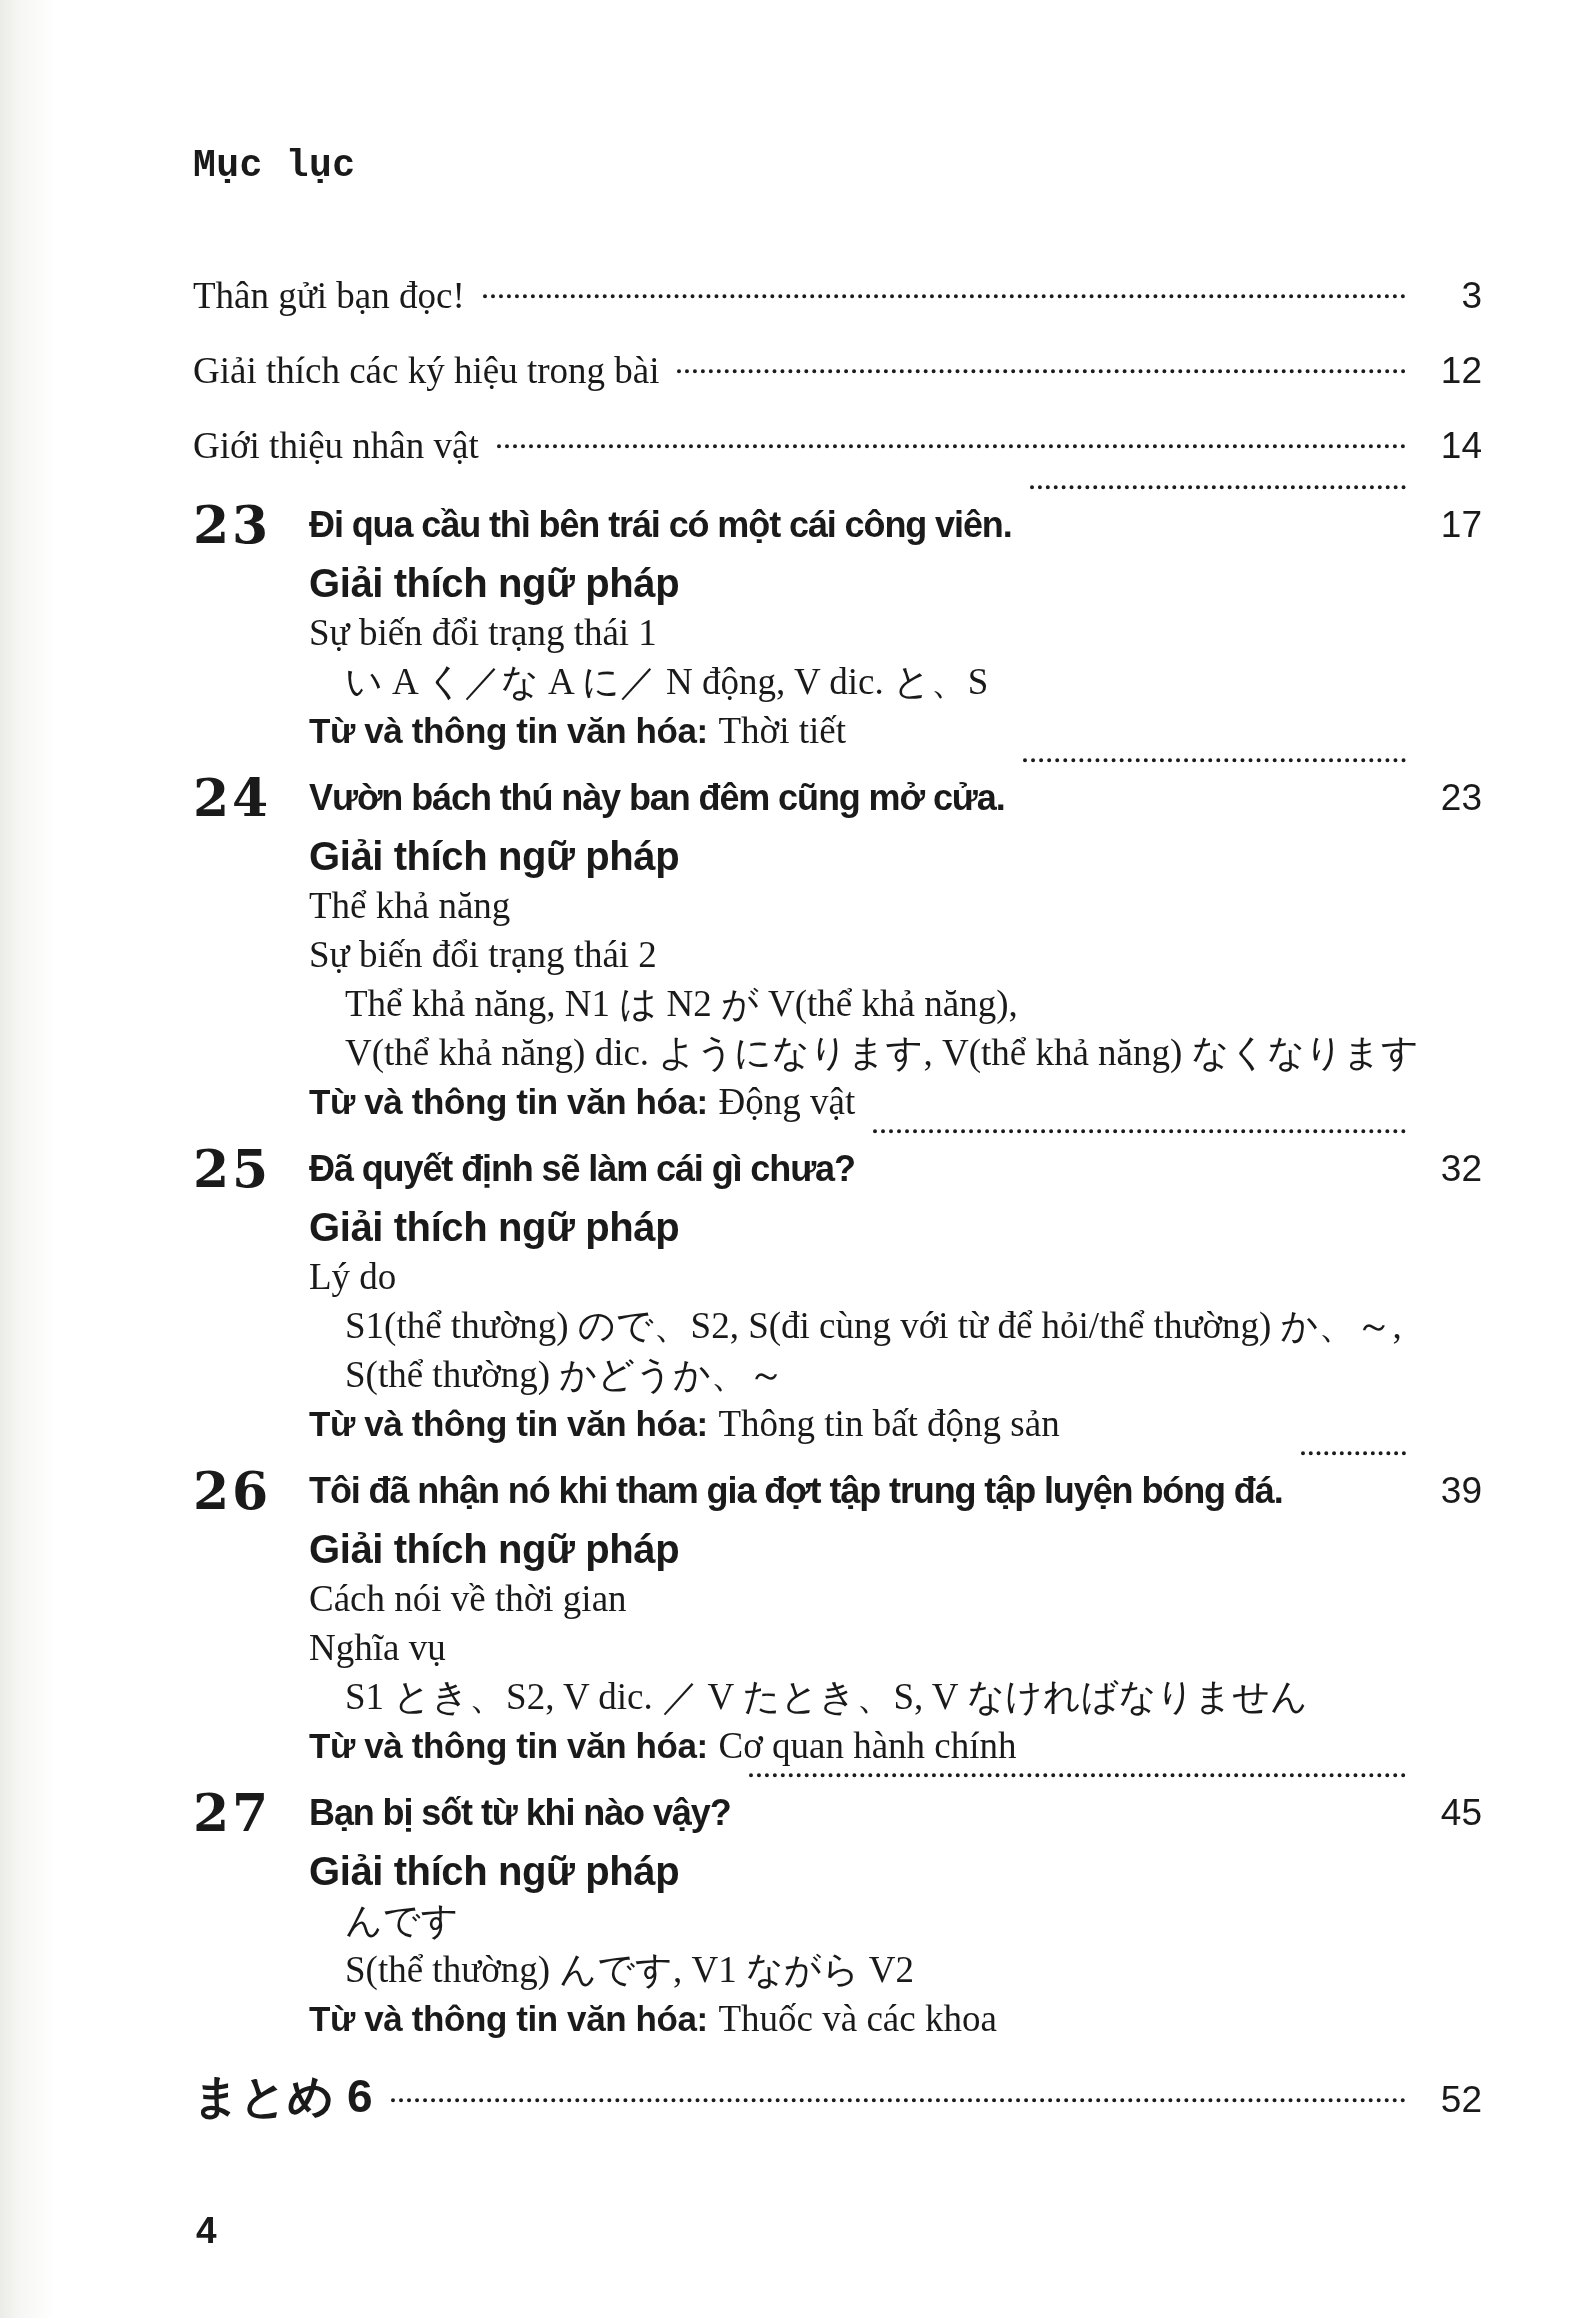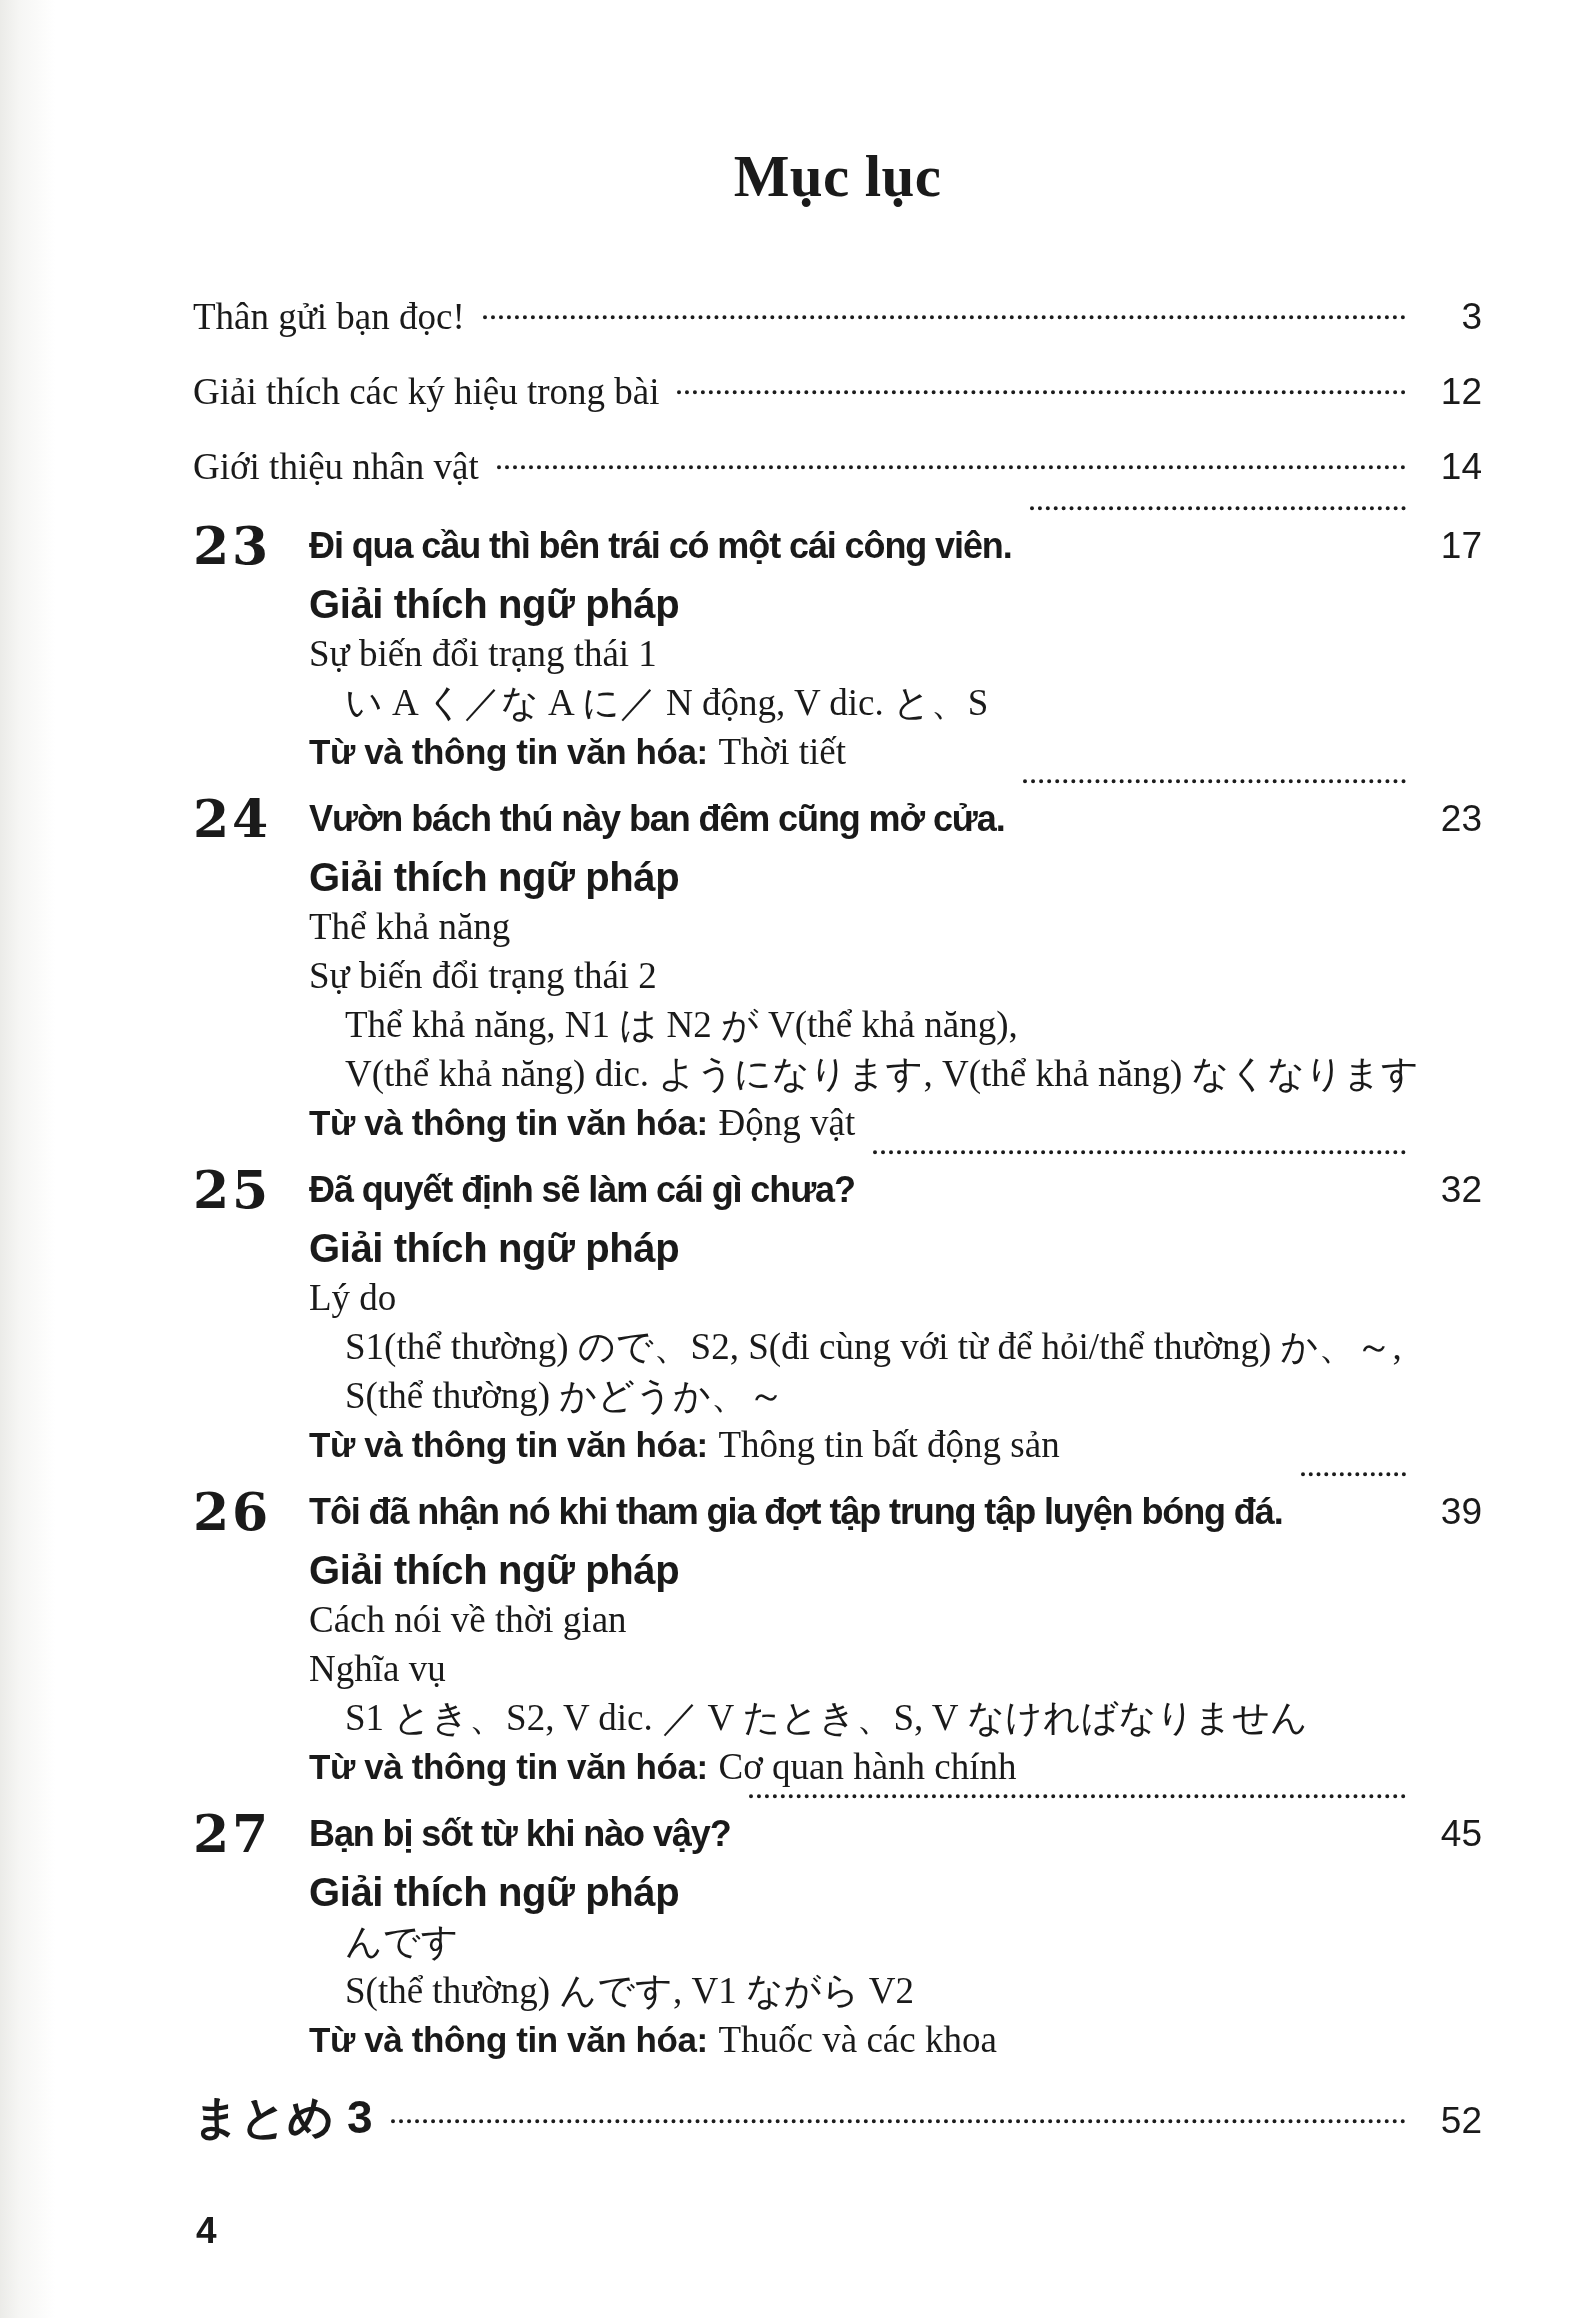--- a/index.html
+++ b/index.html
@@ -10,26 +10,25 @@
     background:#ffffff;
     background-image:linear-gradient(90deg,#ebebe8 0px,#f6f6f4 19.6px,#ffffff 55px);
     color:#1a1a1a;
     overflow:hidden;
     font-family:"Liberation Serif", serif;
   }
   .inner { padding:147px 109px 0 193px; }
 
   h1.page-title {
     margin:0 0 85px 0;
-    font-family:Liberation Serif, serif;
+    font-family:Liberation Mono, monospace;
     font-weight:bold;
-    font-size:59px;
+    font-size:38px;
     line-height:1;
     letter-spacing:0.4px;
-    text-align:center;
   }
 
   .front-row {
     display:flex; align-items:baseline;
     font-size:37px; line-height:52px;
     margin-bottom:23px;
   }
   .front-label { white-space:nowrap; }
 
   .leader {
@@ -209,21 +208,21 @@
         <div class="l-bold">Giải thích ngữ pháp</div>
         <div class="l-pattern">んです</div>
         <div class="l-pattern">S(thể thường) んです,  V1 ながら V2</div>
         <div class="l-culture">
           <span class="culture-label">Từ và thông tin văn hóa:</span><span class="culture-value">Thuốc và các khoa</span>
         </div>
       </div>
     </section>
 
     <div class="summary-row">
-      <span class="summary-label">まとめ 3</span>
+      <span class="summary-label">まとめ 6</span>
       <span class="leader"></span>
       <span class="pgnum">52</span>
     </div>
 
   </div>
 
   <div class="footer-num">4</div>
 </div>
 
 

